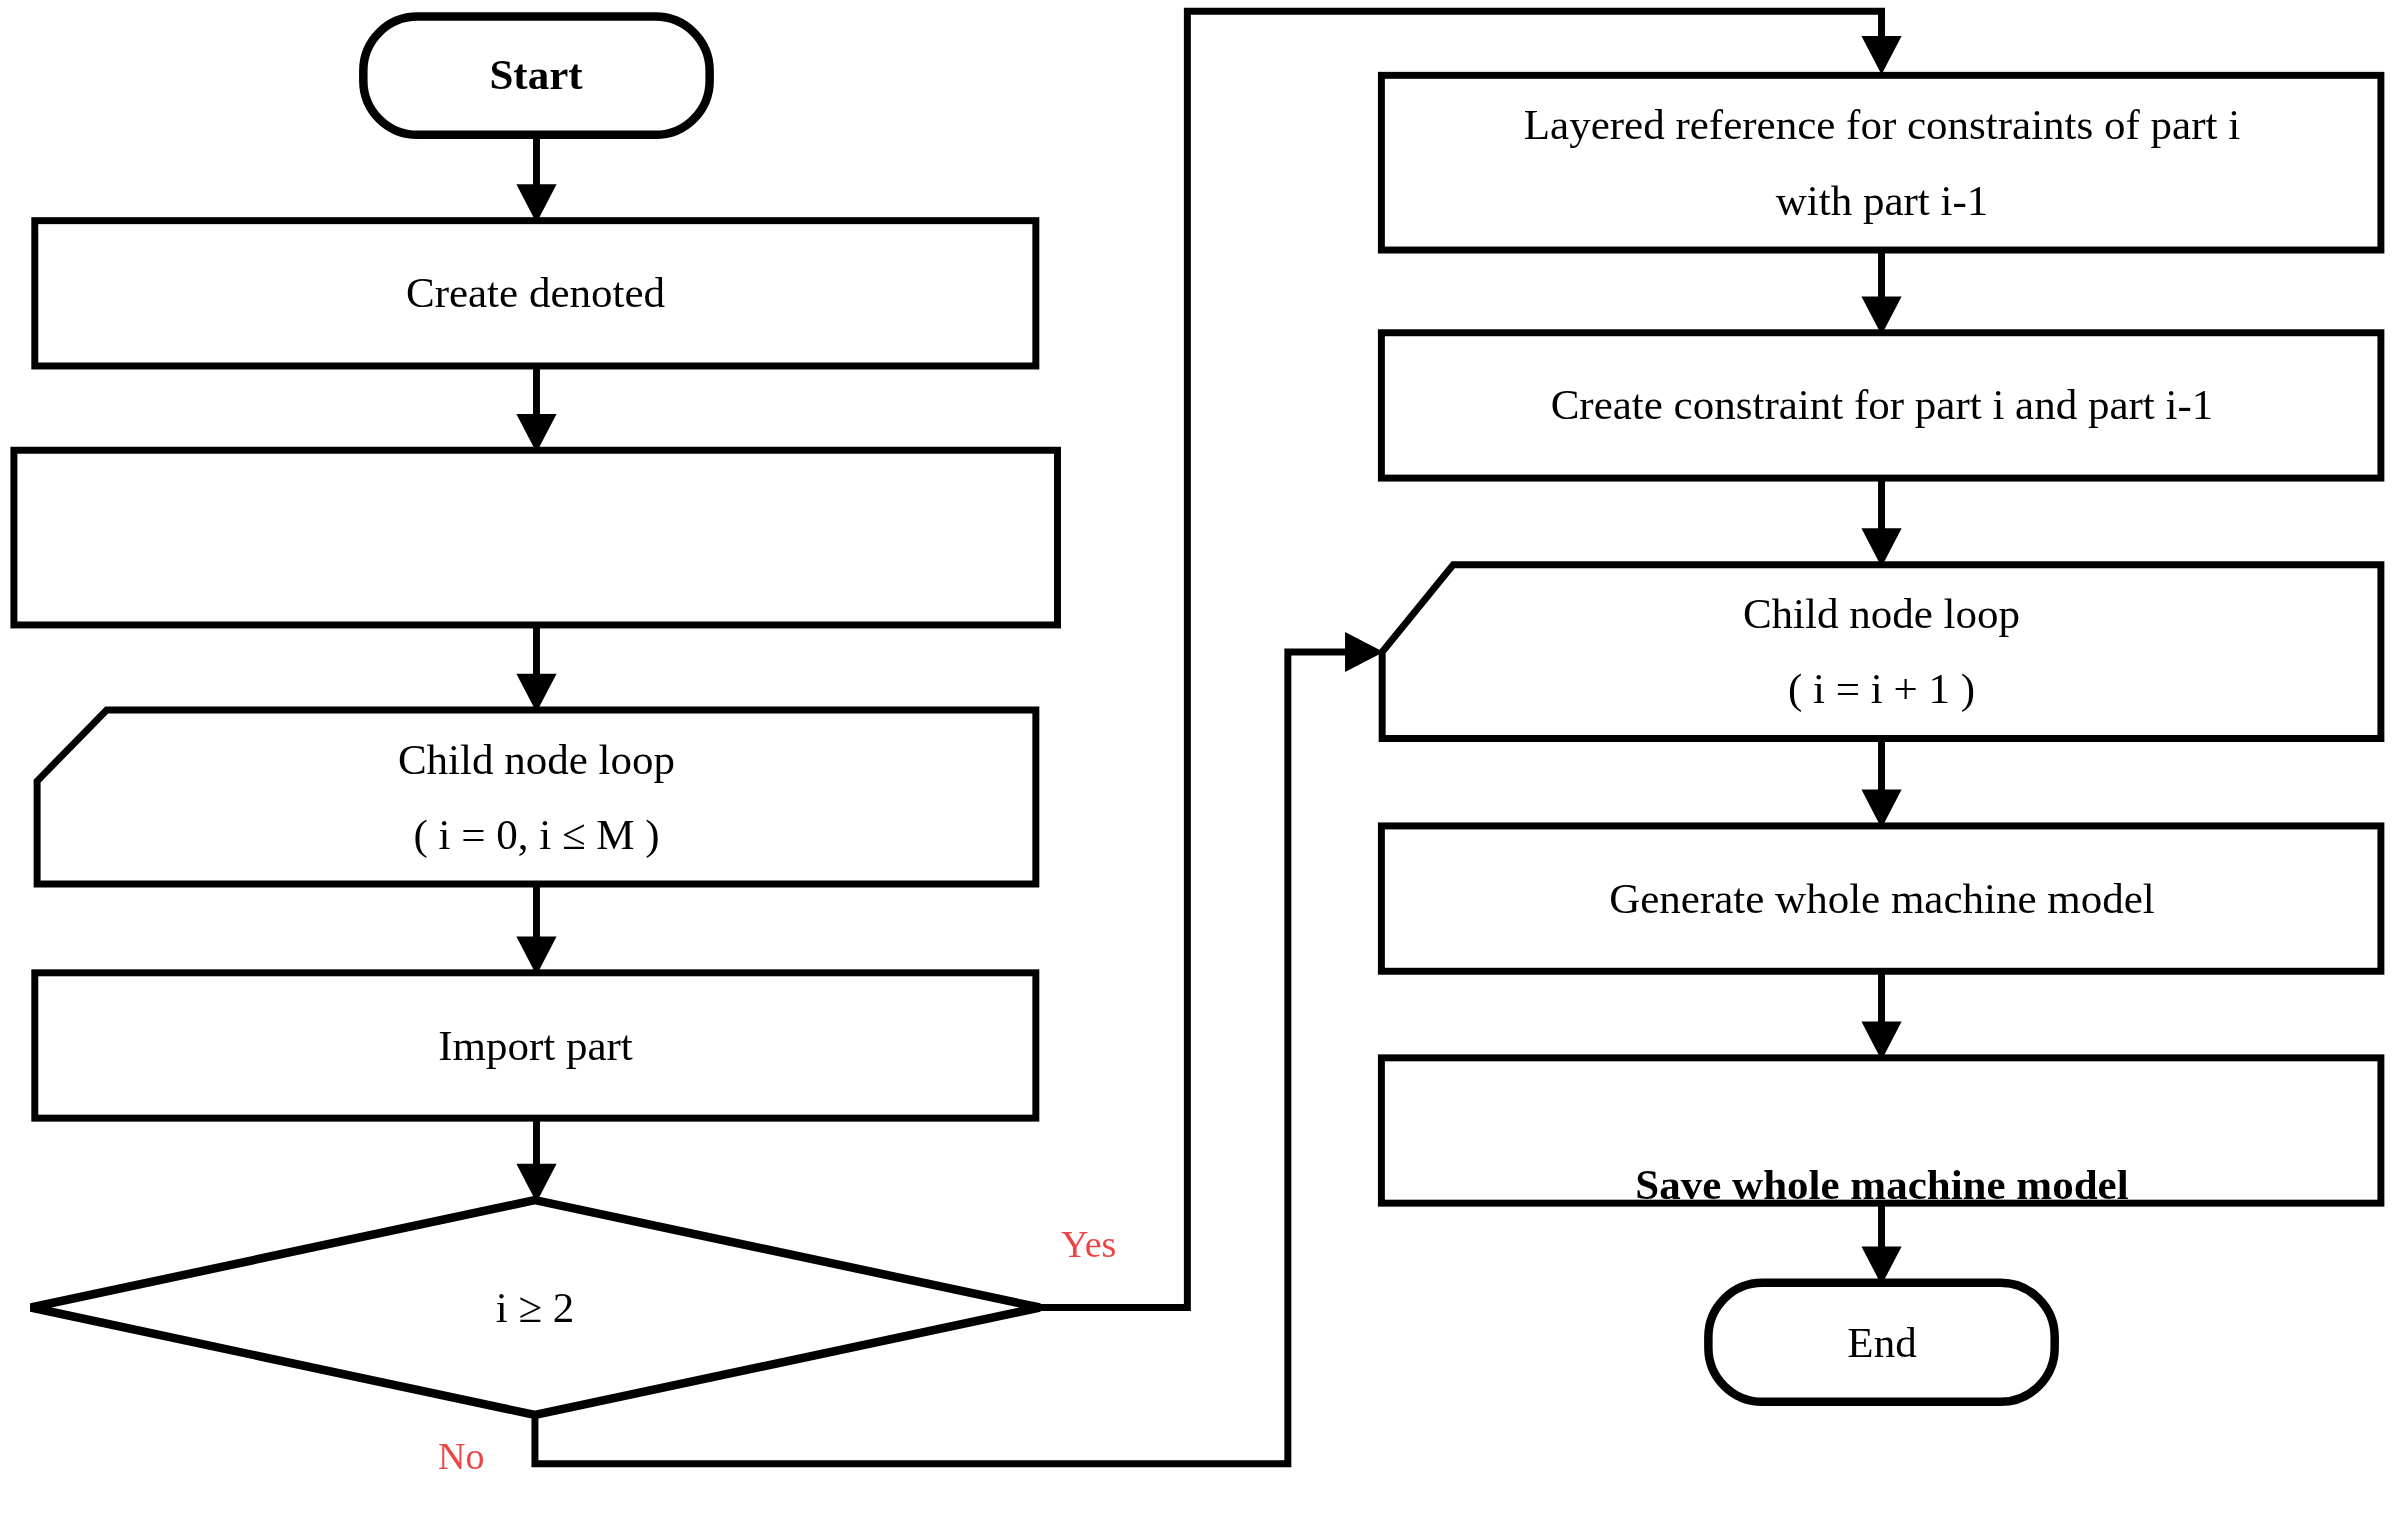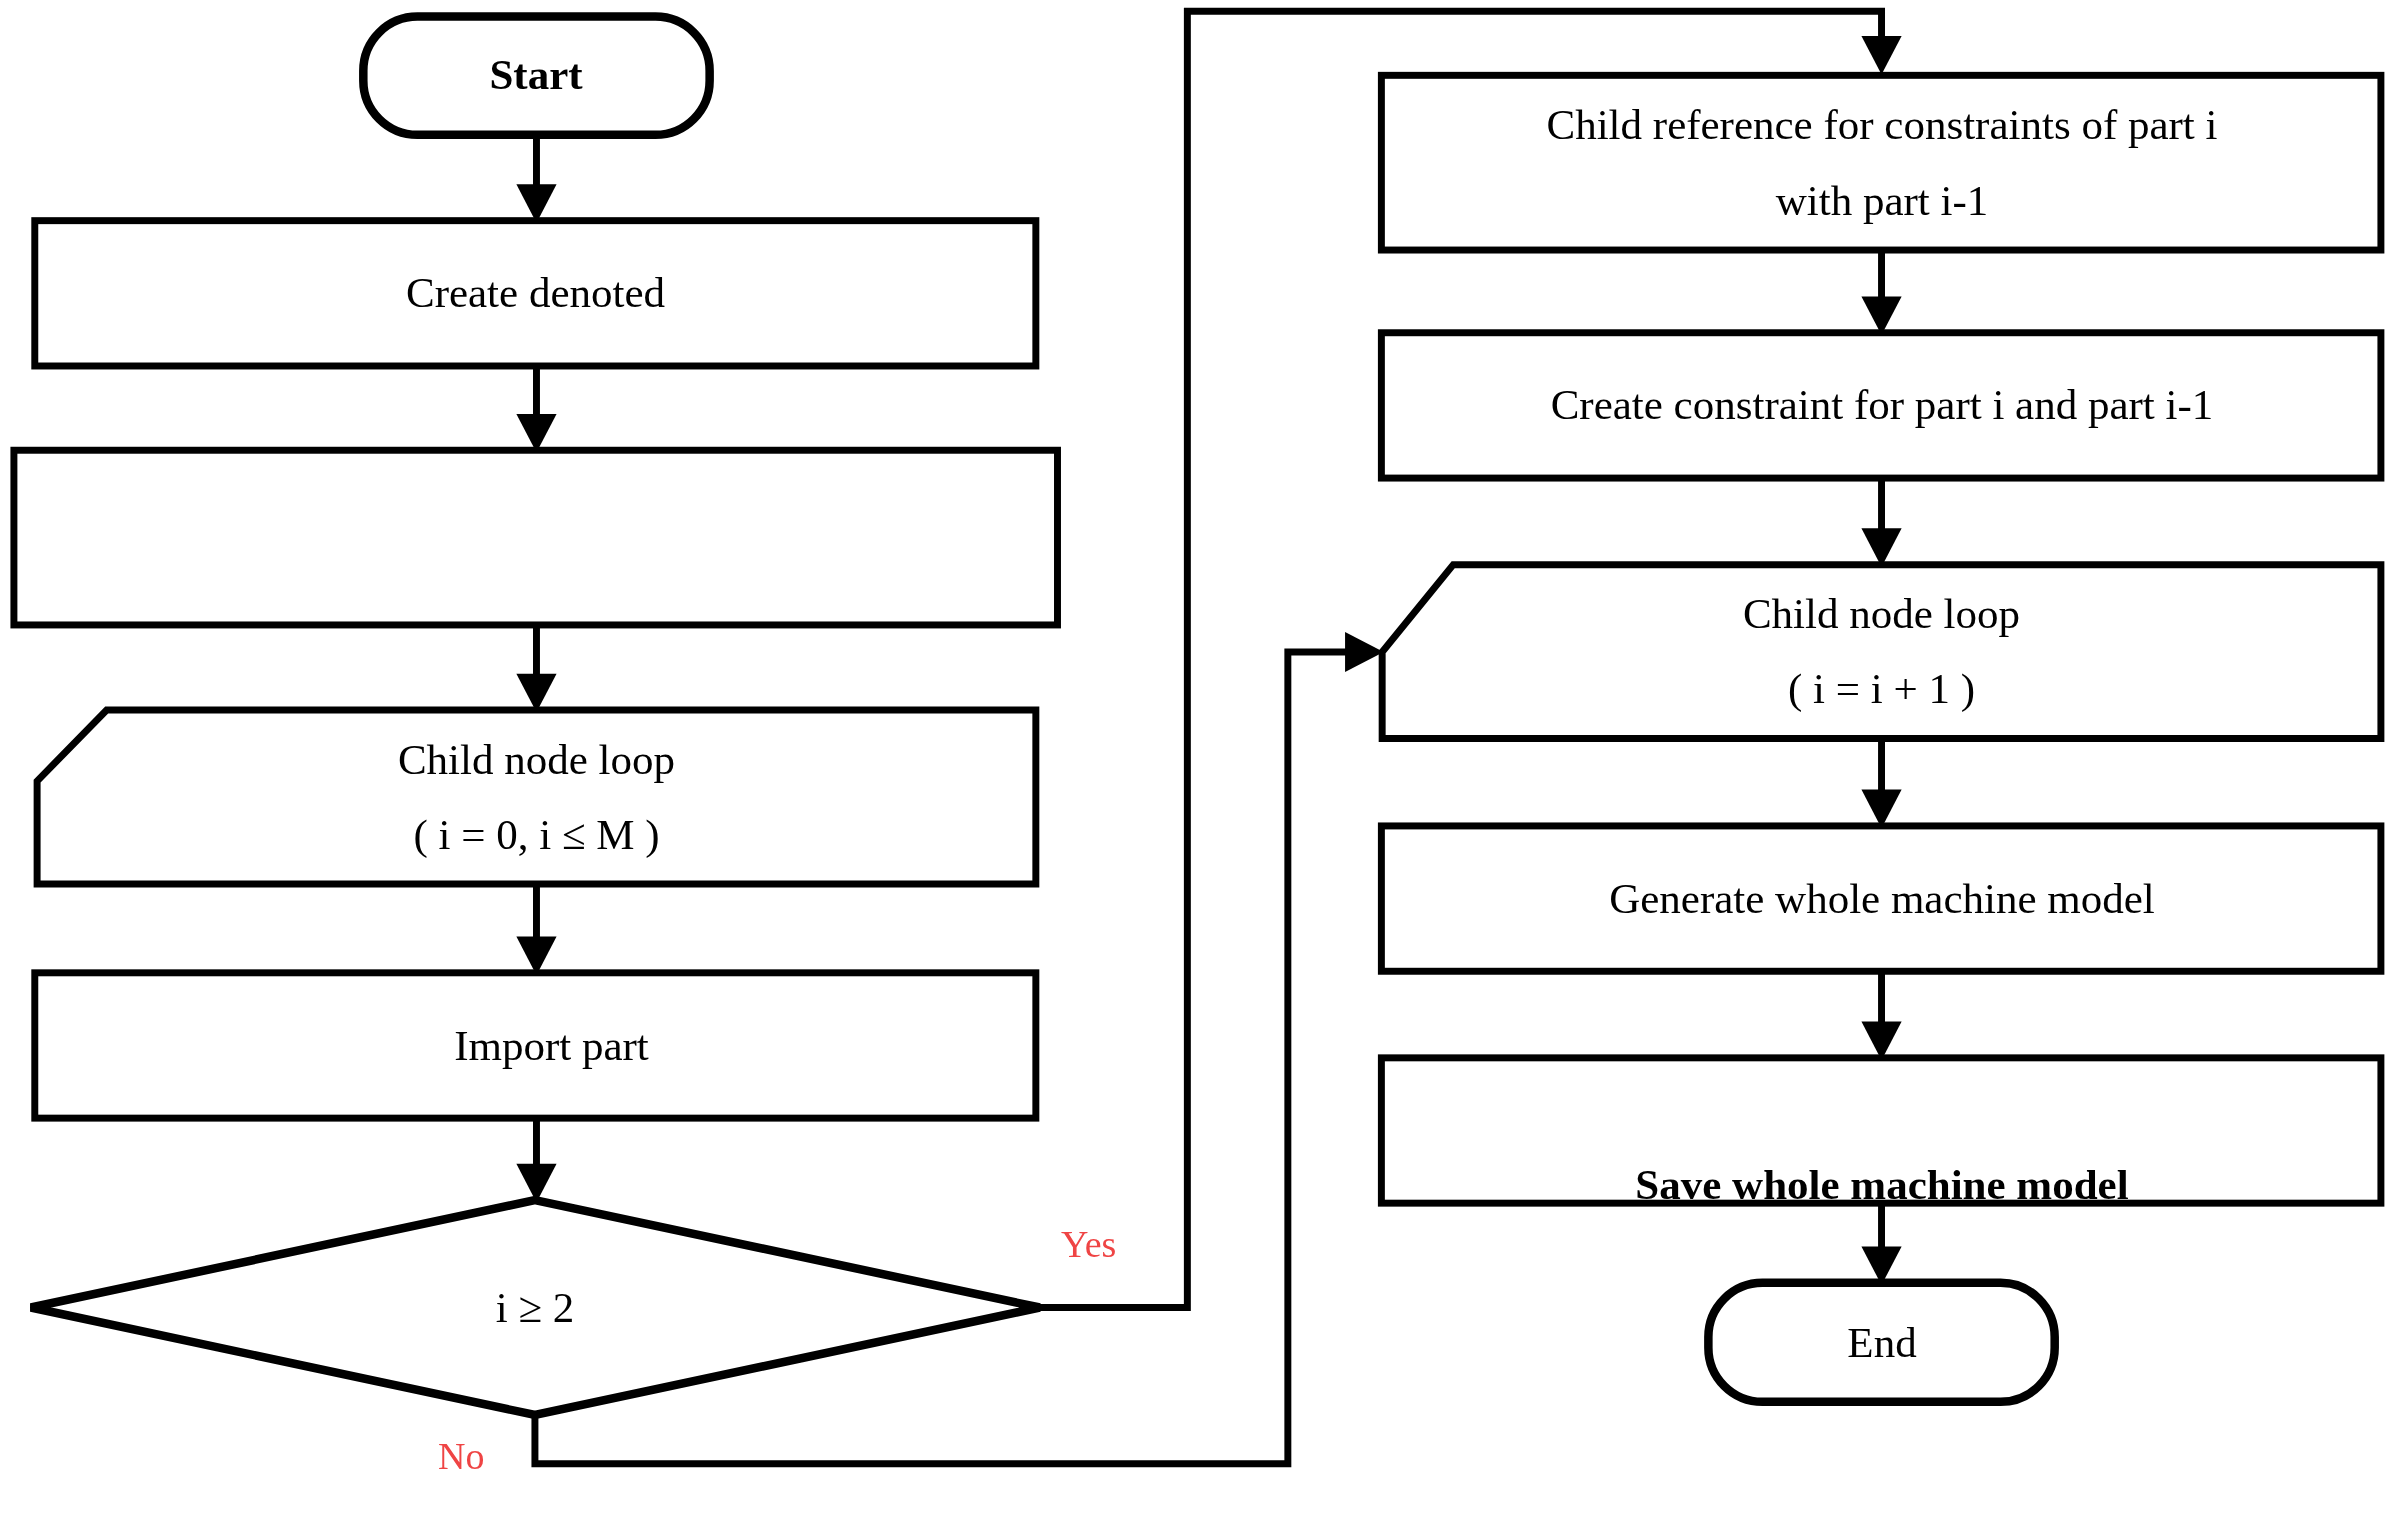--- a/index.html
+++ b/index.html
@@ -151,30 +151,30 @@
   <div class="node-text" style="left:35px; top:220px; width:1001px; height:145px;">
     <span>Create denoted</span>
   </div>
 
 
   <div class="node-text" style="left:37px; top:710px; width:999px; height:174px;">
     <span>Child node loop</span>
     <span class="line2">( i = 0, i ≤ M )</span>
   </div>
 
-  <div class="node-text" style="left:51px; top:973px; width:1001px; height:145px;">
+  <div class="node-text" style="left:35px; top:973px; width:1001px; height:145px;">
     <span>Import part</span>
   </div>
 
   <div class="node-text" style="left:340px; top:1238px; width:390px; height:139px;">
     <span>i ≥ 2</span>
   </div>
 
   <div class="node-text" style="left:1382px; top:75px; width:1000px; height:175px;">
-    <span>Child reference for constraints of part i</span>
+    <span>Layered reference for constraints of part i</span>
     <span class="line2">with part i-1</span>
   </div>
 
   <div class="node-text" style="left:1382px; top:332px; width:1000px; height:145px;">
     <span>Create constraint for part i and part i-1</span>
   </div>
 
   <div class="node-text" style="left:1382px; top:564px; width:999px; height:174px;">
     <span>Child node loop</span>
     <span class="line2">( i = i + 1 )</span>

